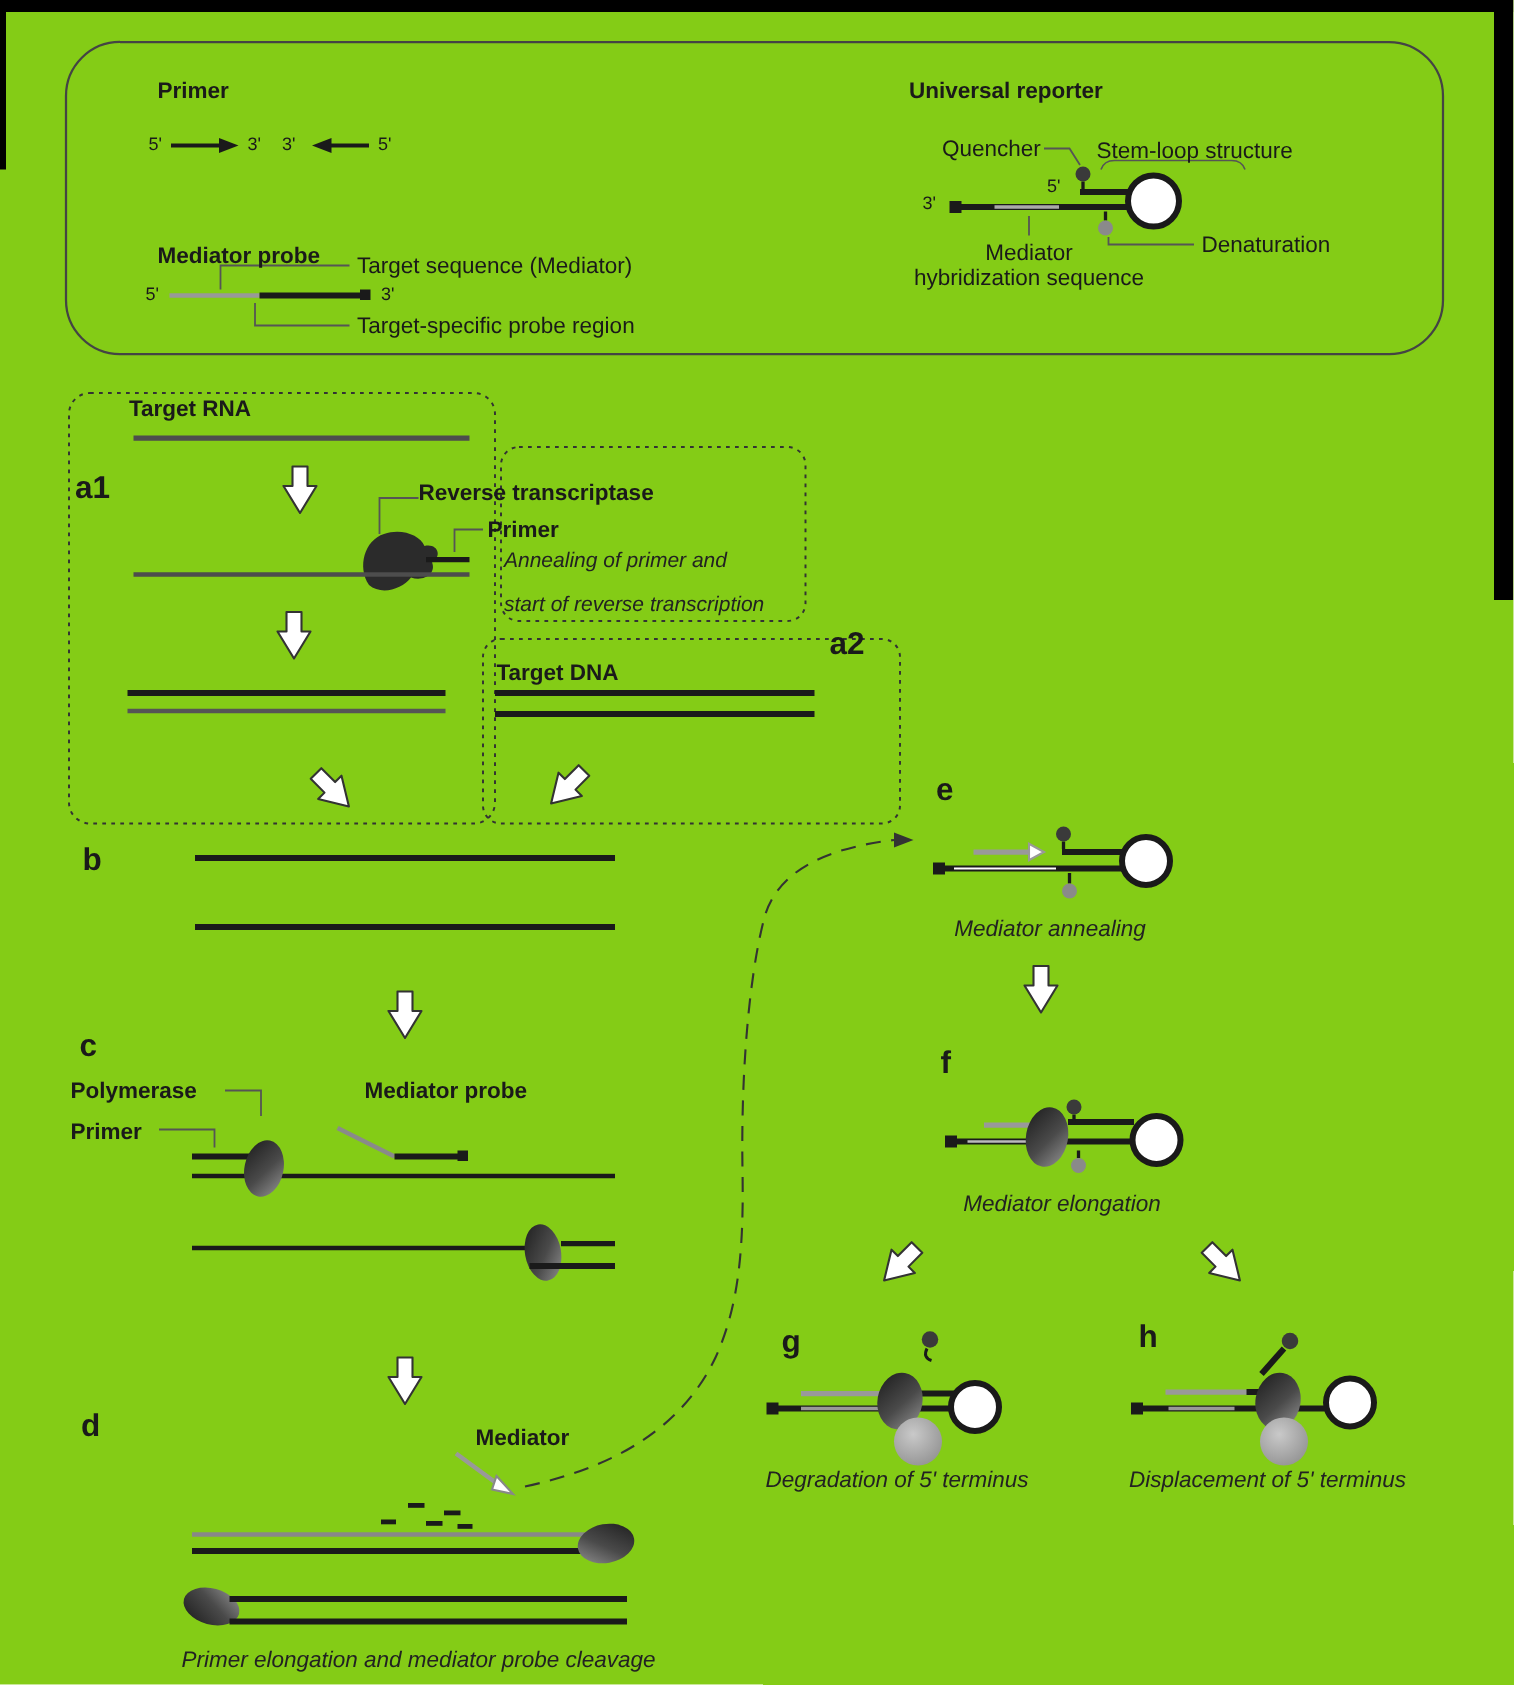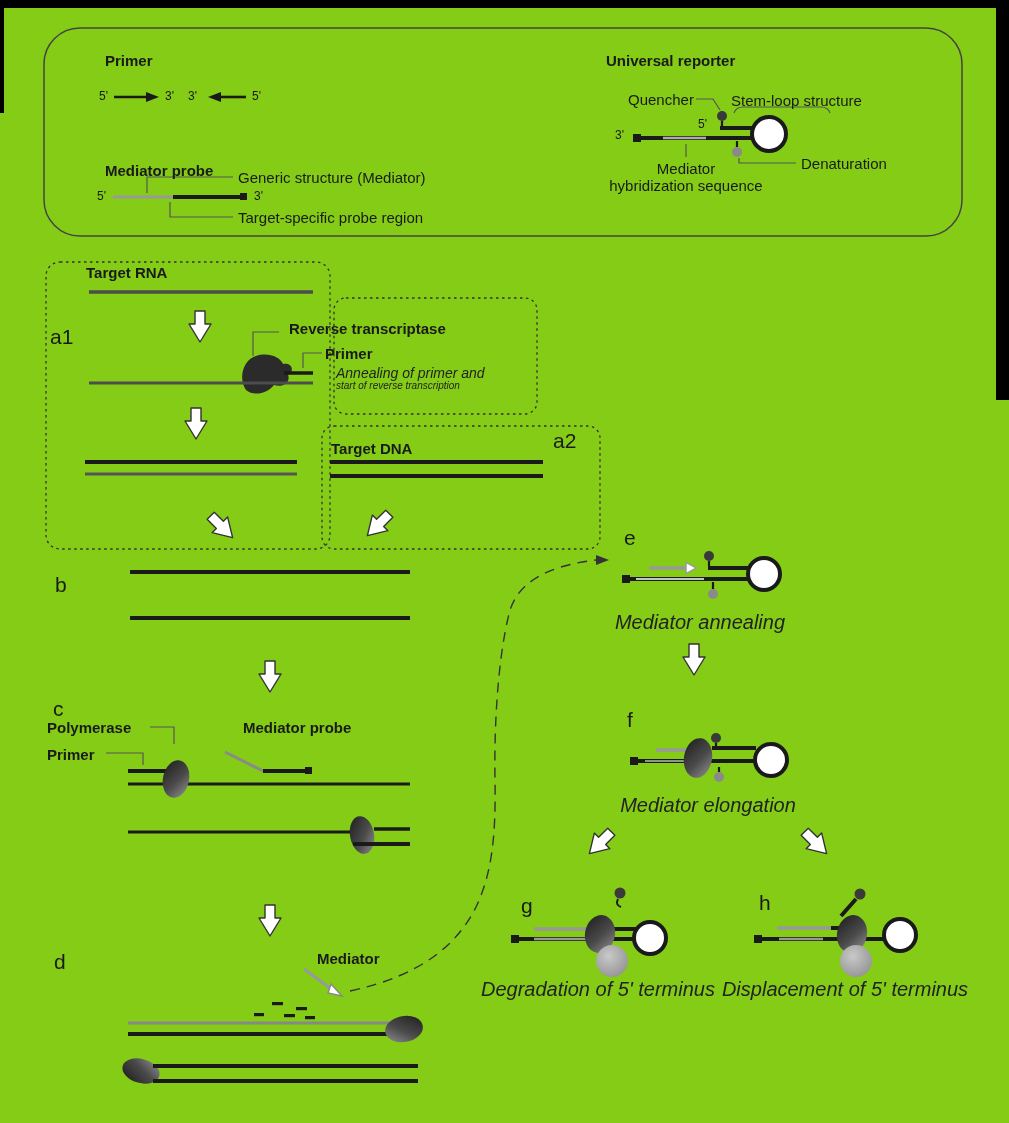--- a/index.html
+++ b/index.html
@@ -1,23 +1,23 @@
 <!DOCTYPE html>
 <html><head>
 <meta charset="utf-8">
 <style>
   html,body{margin:0;padding:0;background:#fff;}
   #fig{position:relative;width:1009px;height:1123px;background:#84cc16;overflow:hidden;
        font-family:"Liberation Sans",sans-serif;color:#1a1a1a;}
   #shapes{position:absolute;left:0;top:0;z-index:1;}
   .t{position:absolute;z-index:2;white-space:nowrap;font-size:15px;line-height:1.15;color:#1a1a1a;}
   .b{font-weight:700;}
-  .i{font-style:italic;font-size:20px;color:#222;}
+  .i{font-style:italic;font-size:15px;color:#222;}
   .s{font-size:12px;}
-  .xl{font-weight:400;font-size:21px;margin-top:11px;}
+  .xl{font-weight:700;font-size:21px;}
   .cx{transform:translateX(-50%);}
 </style>
 </head>
 <body>
 
 <div id="fig">
 
 <svg id="shapes" width="1009" height="1123" viewBox="0 0 1009 1123">
   <defs>
     <linearGradient id="gradBlob" x1="0" y1="0" x2="1" y2="1">
@@ -201,51 +201,52 @@
 </svg>
 
 <div class="t b" style="left:105px;top:52px">Primer</div>
 <div class="t s" style="left:99px;top:90px">5'</div>
 <div class="t s" style="left:165px;top:90px">3'</div>
 <div class="t s" style="left:188px;top:90px">3'</div>
 <div class="t s" style="left:252px;top:90px">5'</div>
 <div class="t b" style="left:105px;top:162px">Mediator probe</div>
 <div class="t s" style="left:97px;top:190px">5'</div>
 <div class="t s" style="left:254px;top:190px">3'</div>
-<div class="t" style="left:238px;top:169px">Generic structure (Mediator)</div>
+<div class="t" style="left:238px;top:169px">Target sequence (Mediator)</div>
 <div class="t" style="left:238px;top:209px">Target-specific probe region</div>
 
 <div class="t b" style="left:606px;top:52px">Universal reporter</div>
 <div class="t" style="left:628px;top:91px">Quencher</div>
 <div class="t" style="left:731px;top:92px">Stem-loop structure</div>
 <div class="t s" style="left:698px;top:118px">5'</div>
 <div class="t s" style="left:615px;top:129px">3'</div>
 <div class="t cx" style="left:686px;top:160px">Mediator</div>
 <div class="t cx" style="left:686px;top:177px">hybridization sequence</div>
 <div class="t" style="left:801px;top:155px">Denaturation</div>
 
 <div class="t xl" style="left:50px;top:314px">a1</div>
 <div class="t b" style="left:86px;top:264px">Target RNA</div>
-<div class="t b" style="left:289px;top:320px">Reverse transcriptase</div>
+<div class="t b" style="left:279px;top:320px">Reverse transcriptase</div>
 <div class="t b" style="left:325px;top:345px">Primer</div>
 <div class="t i" style="left:336px;top:365px;font-size:14px">Annealing of primer and</div>
-<div class="t i" style="left:336px;top:380px;font-size:10px">start of reverse transcription</div>
+<div class="t i" style="left:336px;top:394px;font-size:14px">start of reverse transcription</div>
 
 <div class="t xl" style="left:553px;top:418px">a2</div>
 <div class="t b" style="left:331px;top:440px">Target DNA</div>
 
 <div class="t xl" style="left:55px;top:562px">b</div>
 
 <div class="t xl" style="left:53px;top:686px">c</div>
 <div class="t b" style="left:47px;top:719px">Polymerase</div>
 <div class="t b" style="left:47px;top:746px">Primer</div>
 <div class="t b" style="left:243px;top:719px">Mediator probe</div>
 
 <div class="t xl" style="left:54px;top:939px">d</div>
 <div class="t b" style="left:317px;top:950px">Mediator</div>
+<div class="t i cx" style="left:279px;top:1098px">Primer elongation and mediator probe cleavage</div>
 
 <div class="t xl" style="left:624px;top:515px">e</div>
 <div class="t i cx" style="left:700px;top:611px">Mediator annealing</div>
 
 <div class="t xl" style="left:627px;top:697px">f</div>
 <div class="t i cx" style="left:708px;top:794px">Mediator elongation</div>
 
 <div class="t xl" style="left:521px;top:883px">g</div>
 <div class="t i cx" style="left:598px;top:978px">Degradation of 5' terminus</div>
 

